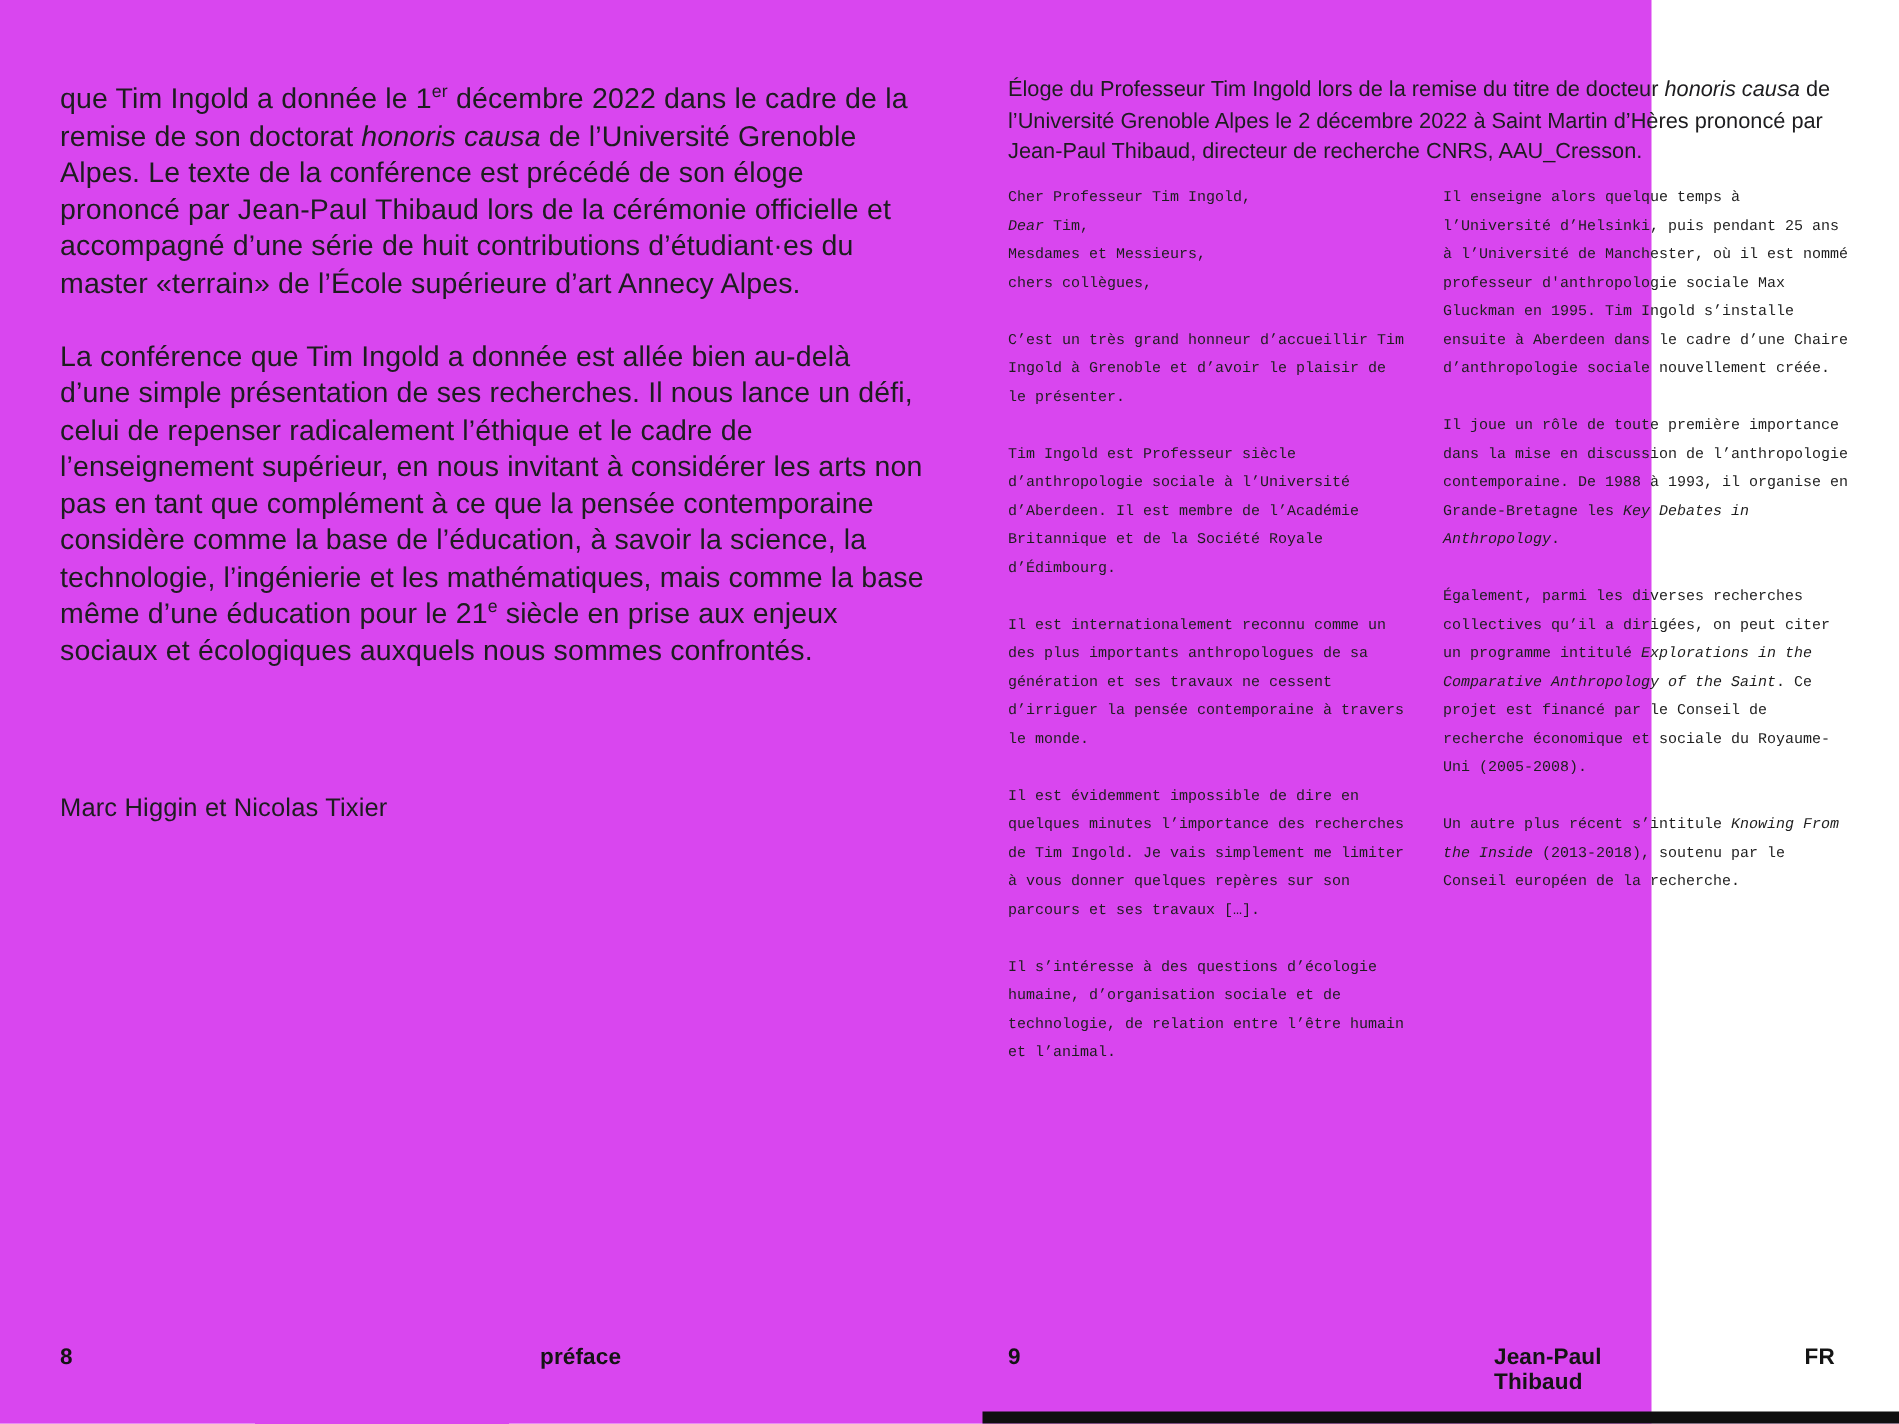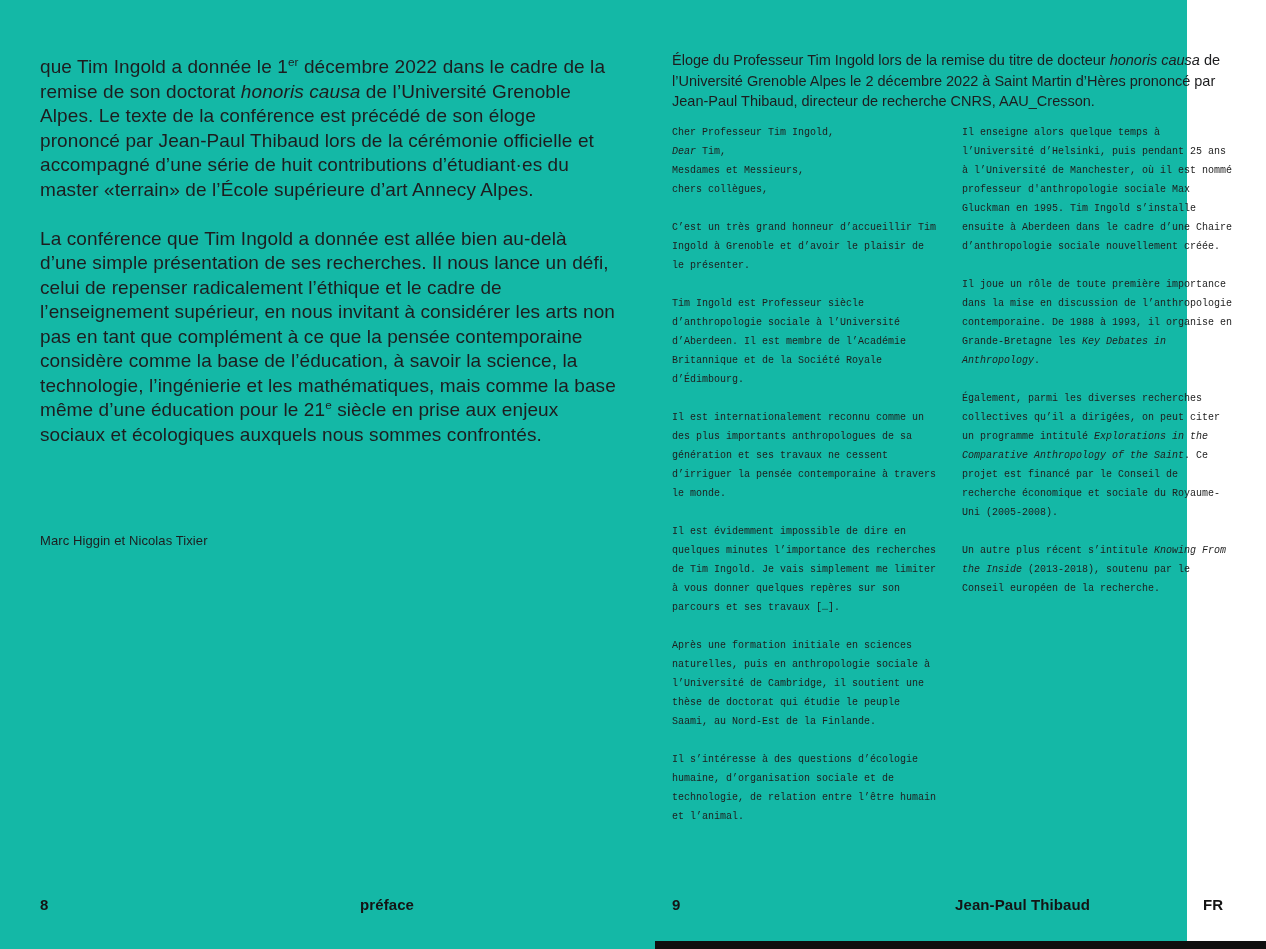--- a/index.html
+++ b/index.html
@@ -1,41 +1,41 @@
 <!DOCTYPE html>
 <html><head>
 <meta charset="utf-8">
 <style>
   * { margin: 0; padding: 0; box-sizing: border-box; }
   html, body { background: #ffffff; }
   body { width: 1266px; height: 949px; overflow: hidden; }
 
   .spread {
     position: relative;
-    width: 1187px;
+    width: 1101px;
     height: 949px;
-    background: #14b8a6;
+    background: #d946ef;
   }
 
   
   .left-text {
     position: absolute;
     left: 40px;
     top: 55px;
     width: 578px;
     font-family: "Liberation Sans", sans-serif;
     font-size: 19px;
     line-height: 24.5px;
     color: #1d1d1f;
     letter-spacing: 0.1px;
   }
   .left-text p { white-space: pre-line; margin-bottom: 24.5px; }
   .signature {
     font-family: "Liberation Sans", sans-serif;
-    font-size: 13px;
+    font-size: 17px;
     color: #1d1d1f;
   }
 
   
   .right-header {
     position: absolute;
     left: 672px;
     top: 50px;
     width: 562px;
     font-family: "Liberation Sans", sans-serif;
@@ -66,21 +66,21 @@
     top: 896px;
     font-family: "Liberation Sans", sans-serif;
     font-weight: bold;
     font-size: 15px;
     color: #141414;
     letter-spacing: 0.1px;
   }
   .f-pagenum-left { left: 40px; }
   .f-section { left: 360px; }
   .f-pagenum-right { left: 672px; }
-  .f-author { left: 955px; }
+  .f-author { left: 996px; }
   .f-lang { left: 1203px; }
 
   .bottom-bar {
     position: absolute;
     left: 655px;
     bottom: 0;
     width: 611px;
     height: 8px;
     background: #0f0f0f;
   }
@@ -105,21 +105,20 @@
 
   <div class="col col-1">
       <p><span>Cher Professeur Tim Ingold,
 </span><i>Dear</i><span> Tim,
 Mesdames et Messieurs,
 chers collègues,</span></p>
       <p><span>C’est un très grand honneur d’accueillir Tim Ingold à Grenoble et d’avoir le plaisir de le présenter.</span></p>
       <p><span>Tim Ingold est Professeur siècle d’anthropologie sociale à l’Université d’Aberdeen. Il est membre de l’Académie Britannique et de la Société Royale d’Édimbourg.</span></p>
       <p><span>Il est internationalement reconnu comme un des plus importants anthropologues de sa génération et ses travaux ne cessent d’irriguer la pensée contemporaine à travers le monde.</span></p>
       <p><span>Il est évidemment impossible de dire en quelques minutes l’importance des recherches de Tim Ingold. Je vais simplement me limiter à vous donner quelques repères sur son parcours et ses travaux […].</span></p>
-      <p><span>Après une formation initiale en sciences naturelles, puis en anthropologie sociale à l’Université de Cambridge, il soutient une thèse de doctorat qui étudie le peuple Saami, au Nord-Est de la Finlande.</span></p>
       <p><span>Il s’intéresse à des questions d’écologie humaine, d’organisation sociale et de technologie, de relation entre l’être humain et l’animal.</span></p>
     </div>
 
   <div class="col col-2">
       <p><span>Il enseigne alors quelque temps à l’Université d’Helsinki, puis pendant 25 ans à l’Université de Manchester, où il est nommé professeur d'anthropologie sociale Max Gluckman en 1995. Tim Ingold s’installe ensuite à Aberdeen dans le cadre d’une Chaire d’anthropologie sociale nouvellement créée.</span></p>
       <p><span>Il joue un rôle de toute première importance dans la mise en discussion de l’anthropologie contemporaine. De 1988 à 1993, il organise en Grande-Bretagne les </span><i>Key Debates in Anthropology</i><span>.</span></p>
       <p><span>Également, parmi les diverses recherches collectives qu’il a dirigées, on peut citer un programme intitulé </span><i>Explorations in the Comparative Anthropology of the Saint</i><span>. Ce projet est financé par le Conseil de recherche économique et sociale du Royaume-Uni (2005-2008).</span></p>
       <p><span>Un autre plus récent s’intitule </span><i>Knowing From the Inside</i><span> (2013-2018), soutenu par le Conseil européen de la recherche.</span></p>
     </div>
 

